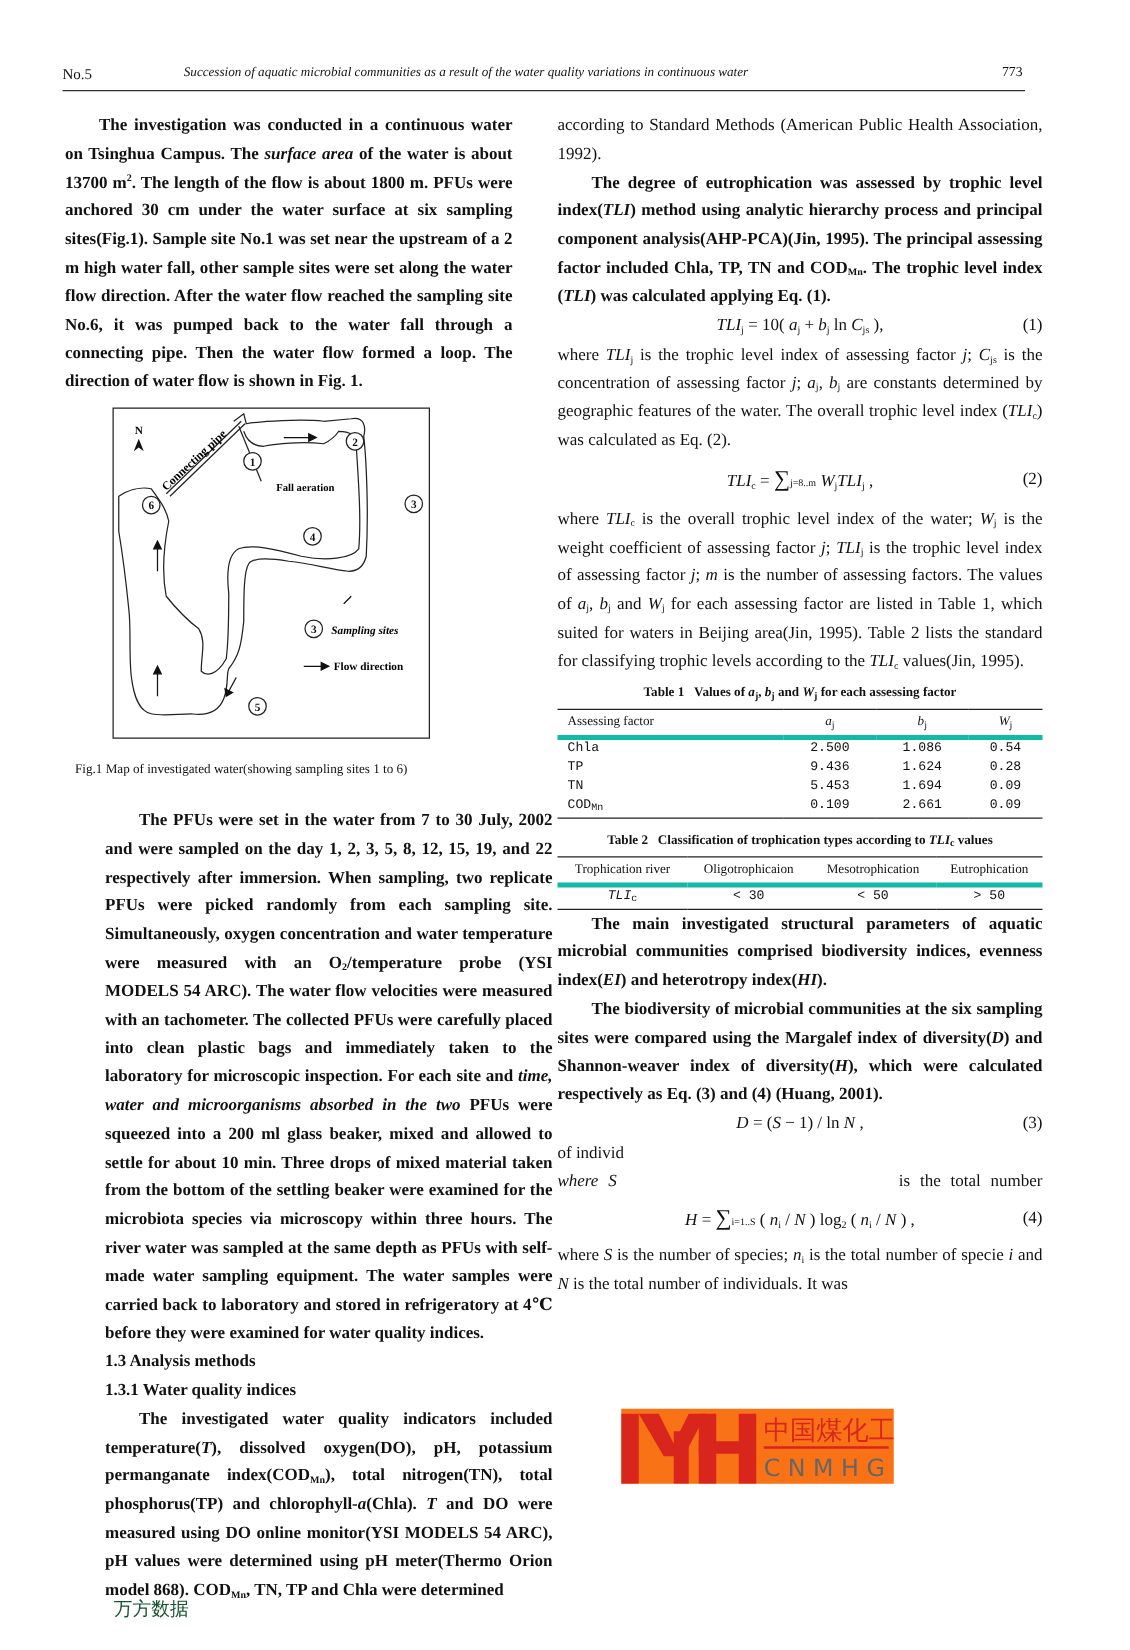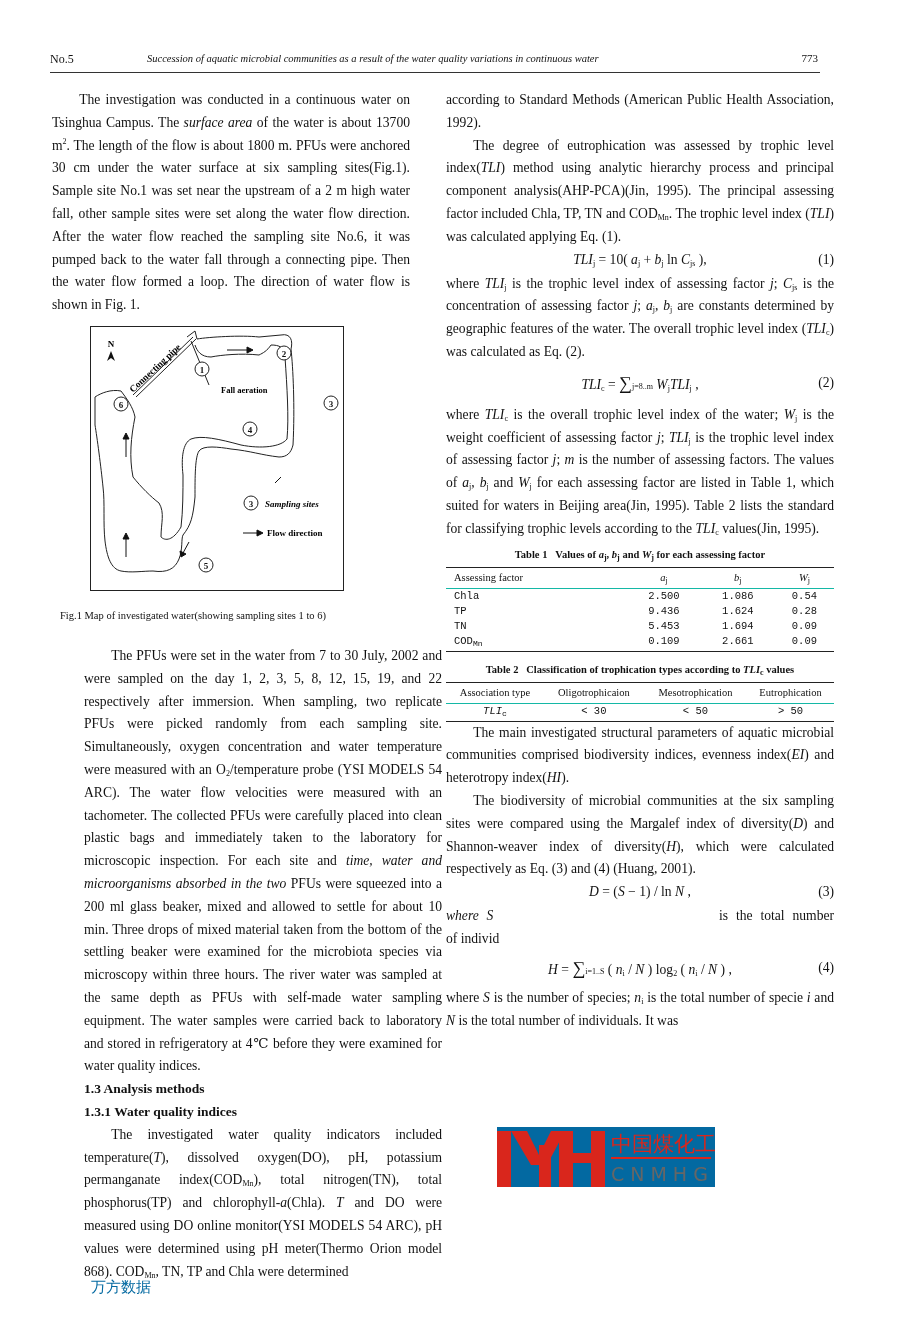--- a/index.html
+++ b/index.html
@@ -7,40 +7,40 @@
          font-family:"Liberation Serif","DejaVu Serif",serif; color:#111; }
   .hdr { position:absolute; top:50px; left:50px; width:770px; height:22px;
          border-bottom:1.5px solid #333; font-size:11px; }
   .hdr .no { position:absolute; left:0; top:2px; font-size:12px; }
   .hdr .ttl { position:absolute; left:97px; top:3px; font-size:10.5px;font-style:italic; }
   .hdr .pg { position:absolute; right:2px; top:2px; font-size:11px; }
   .col { position:absolute; font-size:13.6px; line-height:22.8px; text-align:justify; }
   .colL { left:52px; top:89px; width:358px; }
   .colR { left:446px; top:89px; width:388px; }
   .p { margin:0; }
-  .ind { text-indent:2em; }
+  .ind { text-indent:2em;font-weight:bold; }
   i { font-style:italic; }
   sub { font-size:8px; vertical-align:-2px; line-height:0; }
   sup { font-size:8px; line-height:0; }
   .fig { position:absolute; left:90px; top:326px; width:252px; height:263px;
          border:1px solid #222; }
   .figcap { position:absolute; left:60px; top:610px; font-size:10.5px; }
   .sec { font-weight:bold; font-size:13.5px; }
   .eq { position:relative; height:24px; }
   .eq .body { position:absolute; left:0; right:0; text-align:center; }
   .eq .num { position:absolute; right:0; }
   .tcap { text-align:center; font-weight:bold; font-size:10.5px; line-height:16px; margin:6px 0 4px; }
   table.t { width:100%; border-collapse:collapse; font-size:10.5px; }
-  table.t th { font-weight:normal; border-top:1.5px solid #222; border-bottom:1px solid #14b8a6; padding:3px 0; line-height:14px; }
+  table.t th { font-weight:normal; border-top:1.5px solid #222; border-bottom:4px solid #14b8a6; padding:3px 0; line-height:14px; }
   table.t td { padding:0; line-height:15px;font-family:Liberation Mono, monospace; }
   table.t tr:last-child td { border-bottom:1.5px solid #222; padding-bottom:2px; }
   .c { text-align:center; }
   .l { text-align:left; padding-left:8px !important; }
-  .logo { position:absolute; left:497px; top:1127px; width:218px; height:60px; background:#0369a1; }
-  .wanfang { position:absolute; left:91px; top:1278px; font-family:Liberation Serif, serif; font-size:15px; color:#0369a1; }
+  .logo { position:absolute; left:497px; top:1127px; width:218px; height:60px; background:#f97316; }
+  .wanfang { position:absolute; left:91px; top:1278px; font-family:Liberation Serif, serif; font-size:15px; color:#14532d; }
 </style>
 </head>
 <body>
 
 <div class="hdr">
   <span class="no">No.5</span>
   <span class="ttl">Succession of aquatic microbial communities as a result of the water quality variations in continuous water</span>
   <span class="pg">773</span>
 </div>
 
@@ -164,42 +164,42 @@
     </tr>
   </tbody>
     </table>
 
   <div class="tcap" style="margin-top:10px;">
     <span>Table 2</span>&nbsp;&nbsp;&nbsp;Classification of trophication types according to <i>TLI</i><sub>c</sub> values
   </div>
   <table class="t">
     <tbody>
         <tr>
-      <th class="c">Association type</th>
+      <th class="c">Trophication river</th>
       <th class="c">Oligotrophicaion</th>
       <th class="c">Mesotrophication</th>
       <th class="c">Eutrophication</th>
     </tr>
     <tr>
       <td class="c"><i>TLI</i><sub>c</sub></td>
       <td class="c">&lt; 30</td>
       <td class="c">&lt; 50</td>
       <td class="c">&gt; 50</td>
     </tr>
   </tbody>
     </table>
 
   <p class="p ind">The main investigated structural parameters of aquatic microbial communities comprised biodiversity indices, evenness index(<i>EI</i>) and heterotropy index(<i>HI</i>).</p>
   <p class="p ind">The biodiversity of microbial communities at the six sampling sites were compared using the Margalef index of diversity(<i>D</i>) and Shannon-weaver index of diversity(<i>H</i>), which were calculated respectively as Eq. (3) and (4) (Huang, 2001).</p>
   <div class="eq">
     <span class="body"><i>D</i> = (<i>S</i> − 1) / ln <i>N</i> ,</span>
     <span class="num">(3)</span>
   </div>
+  <p class="p">of individ</p>
   <p class="p" style="text-align-last:justify;"><i>where S</i> <span style="display:inline-block;width:210px;"></span> <span>is the total number</span></p>
-  <p class="p">of individ</p>
   <div class="eq" style="height:36px;">
     <span class="body" style="top:6px;"><i>H</i> = <span style="font-size:18px;">∑</span><span style="font-size:8px;">i=1..S</span> ( <i>n</i><sub>i</sub> / <i>N</i> ) log<sub>2</sub> ( <i>n</i><sub>i</sub> / <i>N</i> ) ,</span>
     <span class="num" style="top:6px;">(4)</span>
   </div>
   <p class="p">where <i>S</i> is the number of species; <i>n</i><sub>i</sub> is the total number of specie <i>i</i> and <i>N</i> is the total number of individuals. It was</p>
 </div>
 
 <div class="logo">
   <svg width="218" height="60" viewBox="0 0 218 60">
     <g fill="#d9261c">

